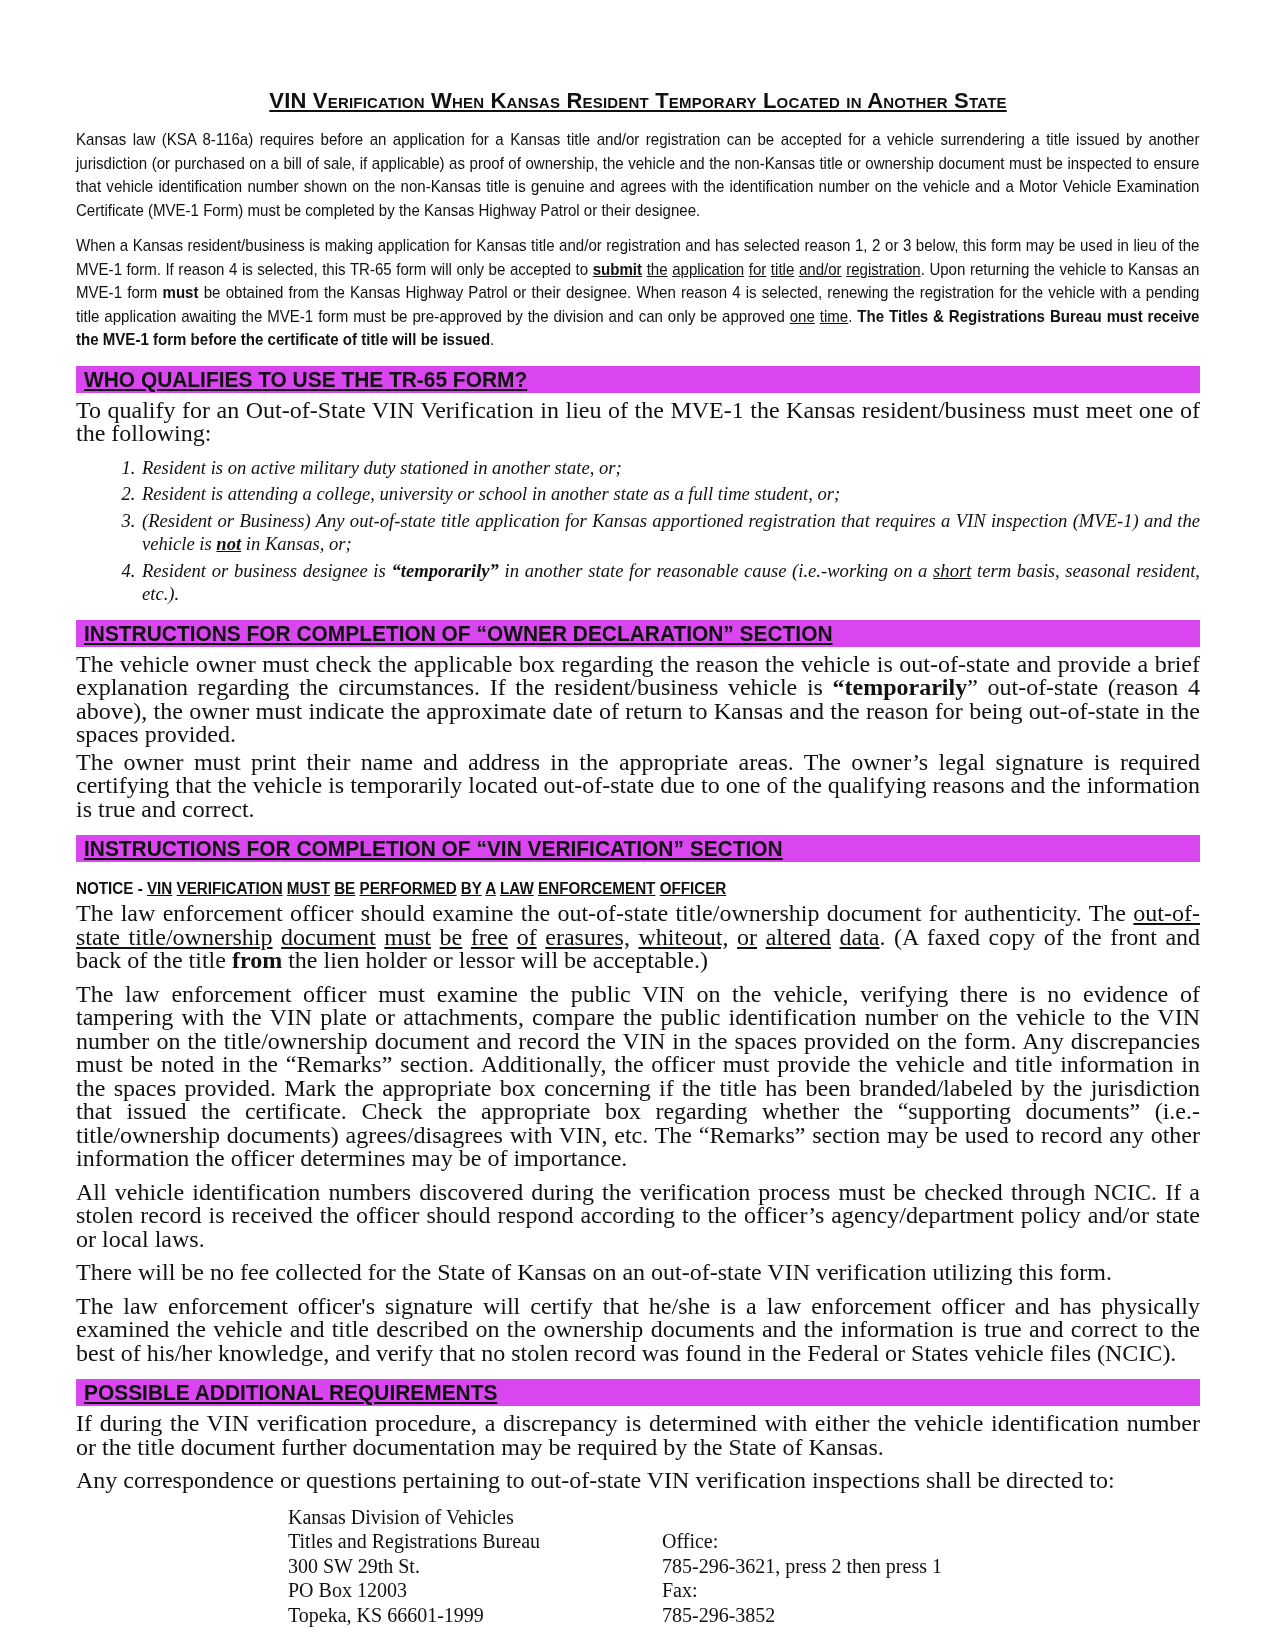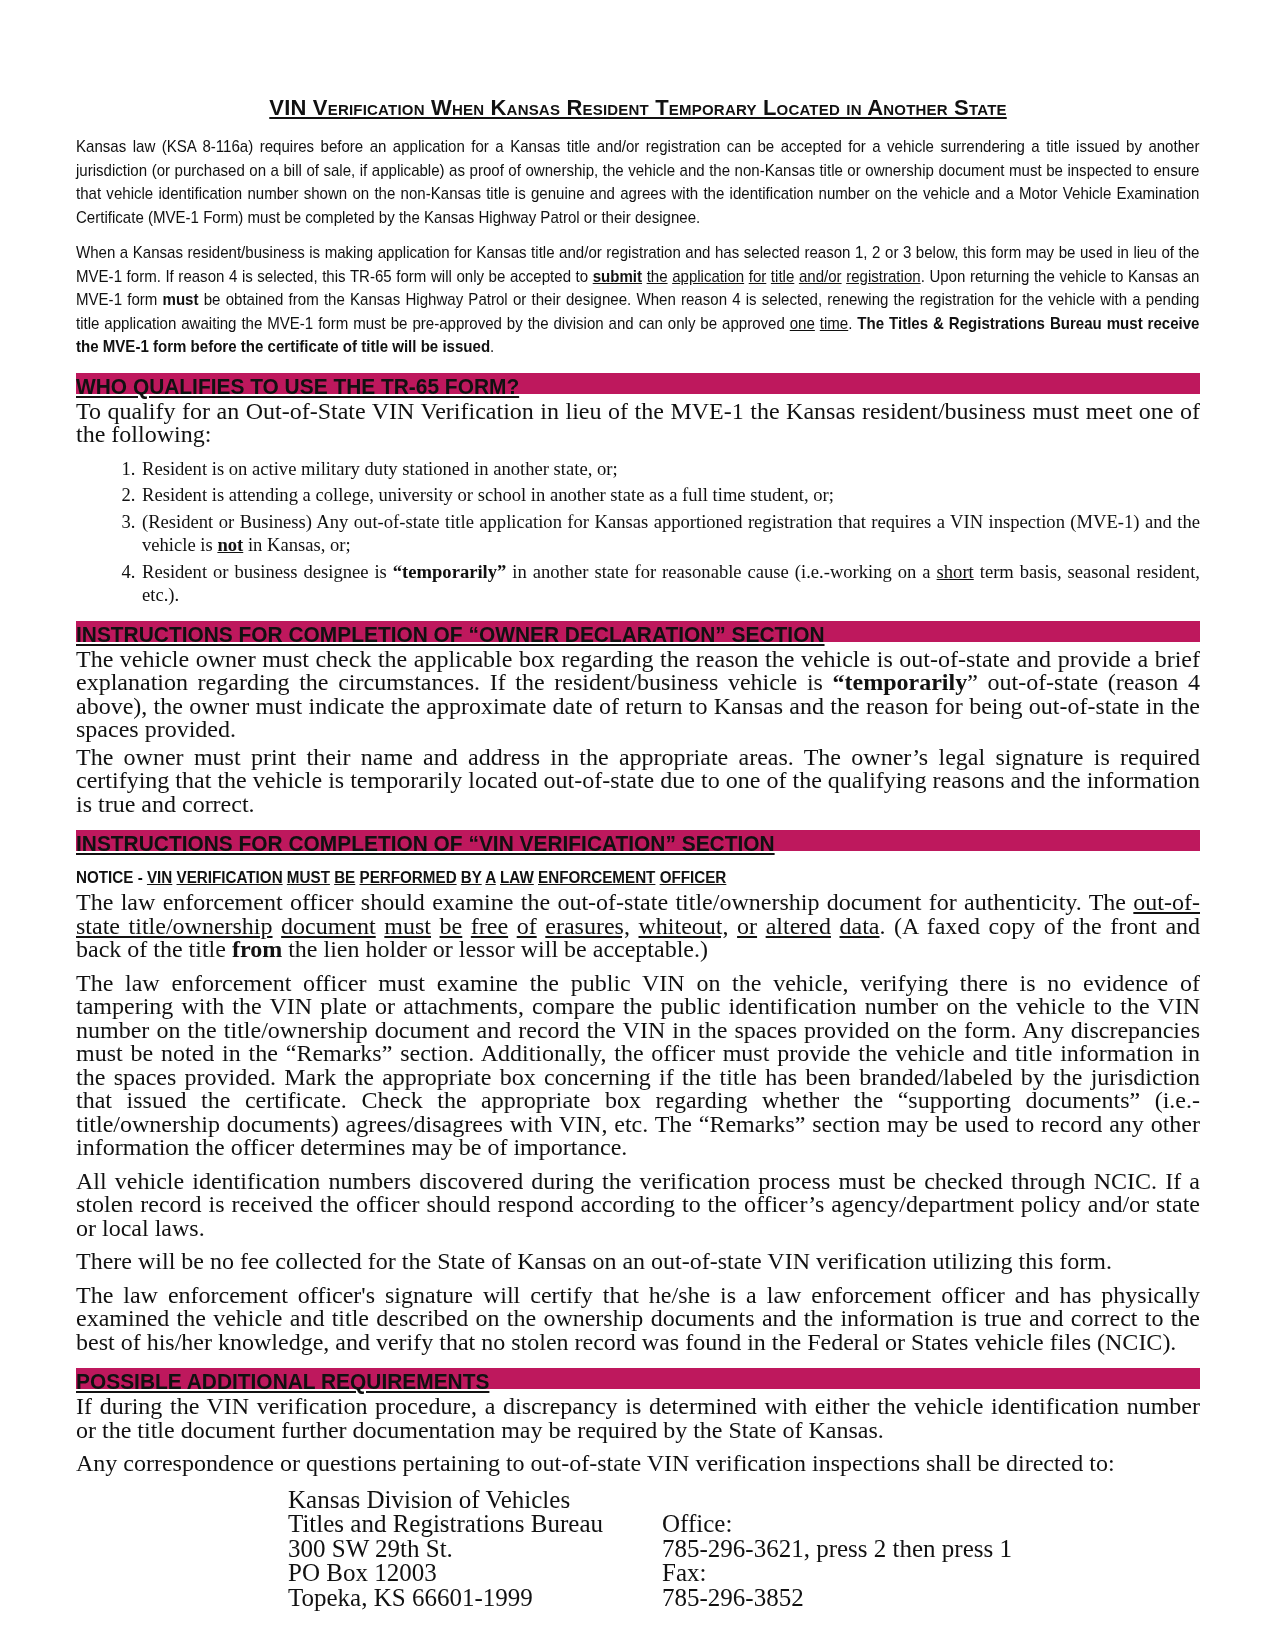--- a/index.html
+++ b/index.html
@@ -1,39 +1,39 @@
 <!DOCTYPE html>
 <html><head>
 <meta charset="utf-8">
 <style>
   html, body { margin: 0; padding: 0; background: #ffffff; }
   body { width: 1275px; height: 1650px; position: relative; overflow: hidden; color: #111; }
-  .page { position: absolute; left: 76px; top: 95px; width: 1124px; }
+  .page { position: absolute; left: 76px; top: 88px; width: 1124px; }
   .title {
     font-family: "Liberation Sans", sans-serif; font-weight: bold; font-size: 22px;
     text-align: center; text-decoration: underline; letter-spacing: 0.2px; margin: 0 0 14px 0;
     font-variant: small-caps;
   }
   .sans { font-family: "Liberation Sans", sans-serif; font-size: 16.2px; line-height: 23.5px;
     text-align: justify; transform: scaleX(0.93); transform-origin: left top; width: 1208px; margin: 0 0 12px 0; }
   .serif { font-family: "Liberation Serif", serif; font-size: 24px; line-height: 23.5px; text-align: justify; margin: 0 0 10px 0; }
   .section-head {
-    background: #be185d; margin: 14px 0 6px 0; height: 21px; padding-left: 0;
+    background: #d946ef; margin: 14px 0 6px 0; height: 27px; padding-left: 8px;
   }
   .section-head span {
     font-family: "Liberation Sans", sans-serif; font-weight: bold; font-size: 22px;
     text-decoration: underline; line-height: 27px; display: inline-block;
     transform: scaleX(0.95); transform-origin: left center;
   }
   ol.reasons { margin: 6px 0 6px 0; padding-left: 64px; }
-  ol.reasons li { font-family: "Liberation Serif", serif; font-size: 18.6px; line-height: 23.5px; text-align: justify; margin-bottom: 3px; padding-left: 2px; }
+  ol.reasons li { font-family: "Liberation Serif", serif; font-size: 18.6px; line-height: 23.5px; text-align: justify; margin-bottom: 3px; padding-left: 2px; font-style: italic; }
   .notice { font-family: "Liberation Sans", sans-serif; font-weight: bold; font-size: 16px; margin: 2px 0 4px 0;
     transform: scaleX(0.95); transform-origin: left top; }
   u { text-decoration: underline; }
-  .contact { margin-top: 12px; display: flex; font-family: "Liberation Serif", serif; font-size: 25px; line-height: 24.5px; }
+  .contact { margin-top: 12px; display: flex; font-family: "Liberation Serif", serif; font-size: 20px; line-height: 24.5px; }
   .contact .addr { margin-left: 212px; width: 374px; }
   .contact .phones { padding-top: 24.5px; }
   .phones .row { display: flex; flex-direction: column; }
   .phones .lbl { width: 72px; }
 </style>
 </head>
 <body>
 
 <div class="page">
 

